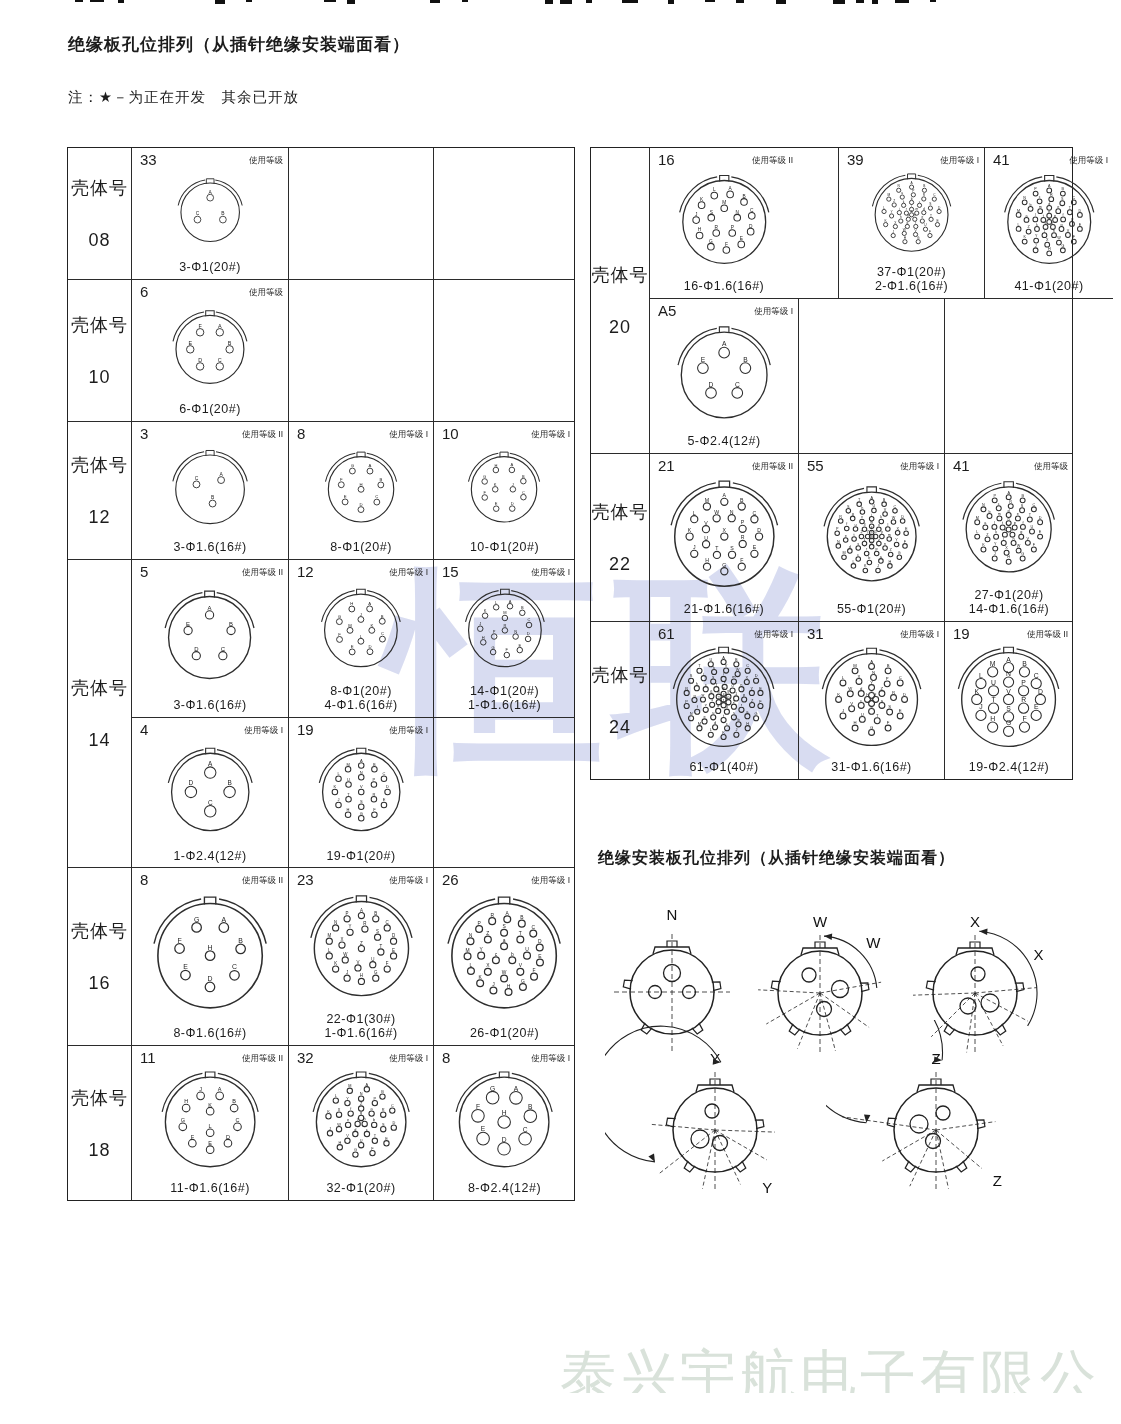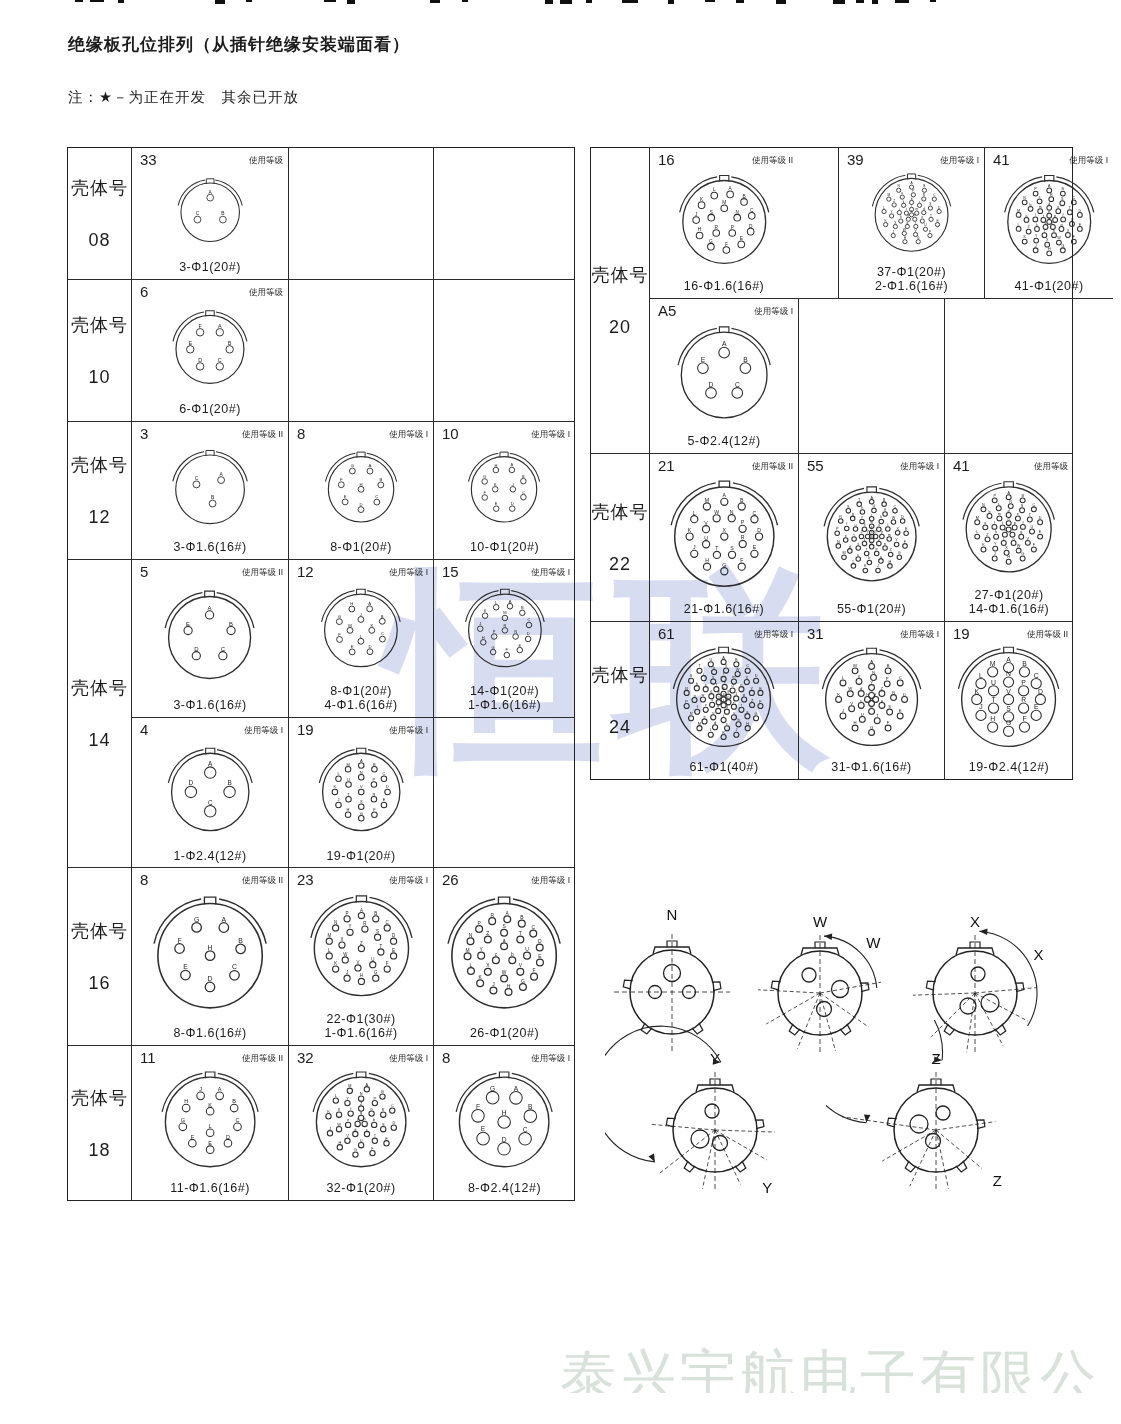--- a/index.html
+++ b/index.html
@@ -1621,20 +1621,21 @@
               <circle cx="60.0" cy="64.0" r="5.2" fill="none" stroke="#2e2e2e" stroke-width="1.1"></circle>
               <text x="60.0" y="57.9" font-size="7" fill="#222" text-anchor="middle">V</text>
             </svg>
           </div>
           <div class="conn-spec">
             <div class="spec-line">19-Φ2.4(12#)</div>
           </div>
         </div>
       </div>
     </div>
+  <div id="section2-title" style="left: 598px; top: 848px;">绝缘安装板孔位排列（从插针绝缘安装端面看）</div>
   <div id="mounts">
       <div class="mount" style="left: 562px; top: 882px;"><svg width="220" height="220" viewBox="-110 -110 220 220">
           <text x="0" y="-72" font-size="15" fill="#111" text-anchor="middle">N</text>
           <line x1="0" y1="-58" x2="0" y2="62" stroke="#222" stroke-width="0.8" stroke-dasharray="5 3"></line>
           <line x1="-58" y1="0" x2="58" y2="0" stroke="#222" stroke-width="0.8" stroke-dasharray="5 3"></line>
           <path d="M -40.9 -2.9 L -48.7 -5.1 L -47.5 -11.9 L -39.4 -11.3" fill="none" stroke="#222" stroke-width="1.2"></path>
           <path d="M 39.8 -9.9 L 47.9 -10.2 L 48.9 -3.4 L 41.0 -1.4" fill="none" stroke="#222" stroke-width="1.2"></path>
           <path d="M 26.9 30.9 L 30.8 38.1 L 25.2 42.0 L 19.9 35.9" fill="none" stroke="#222" stroke-width="1.2"></path>
           <path d="M -19.9 35.9 L -25.2 42.0 L -30.8 38.1 L -26.9 30.9" fill="none" stroke="#222" stroke-width="1.2"></path>
           <path d="M -19 -38 L -17 -45 L 17 -45 L 19 -38" fill="none" stroke="#222" stroke-width="1.3"></path>

